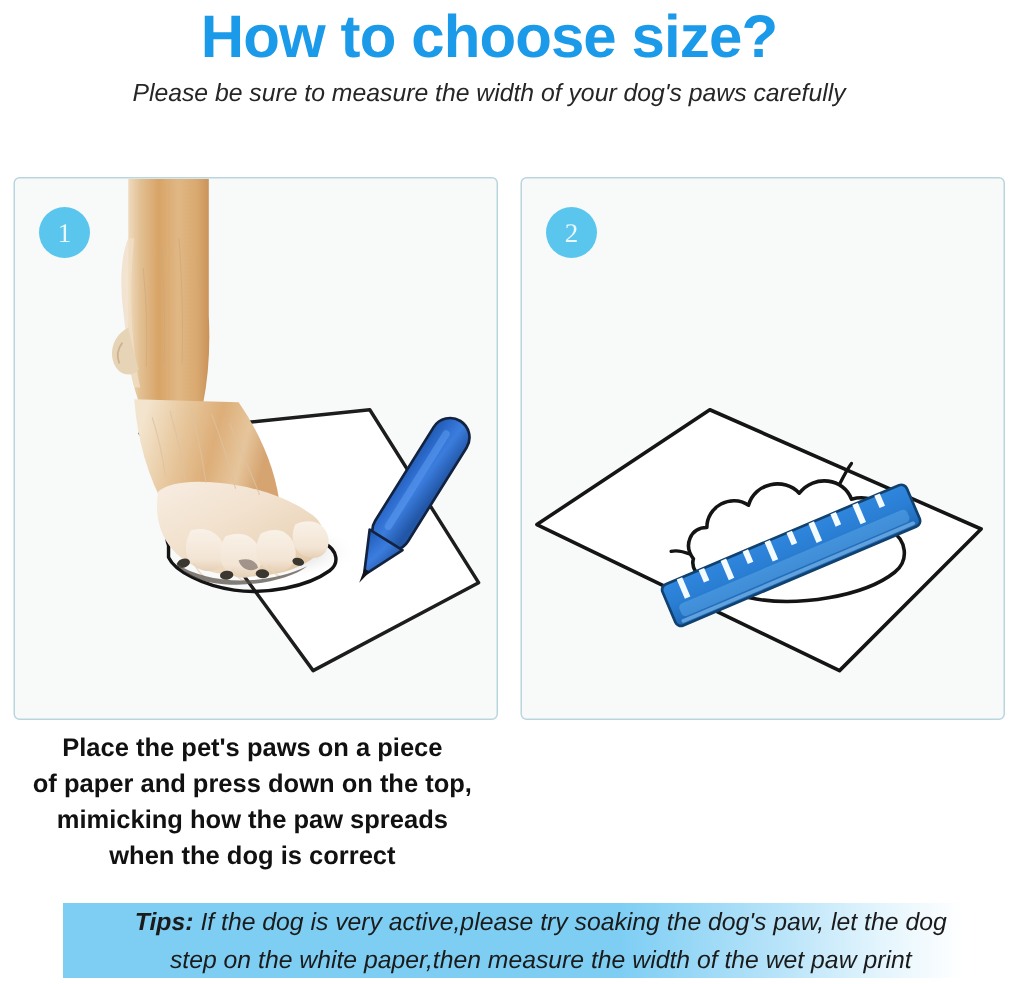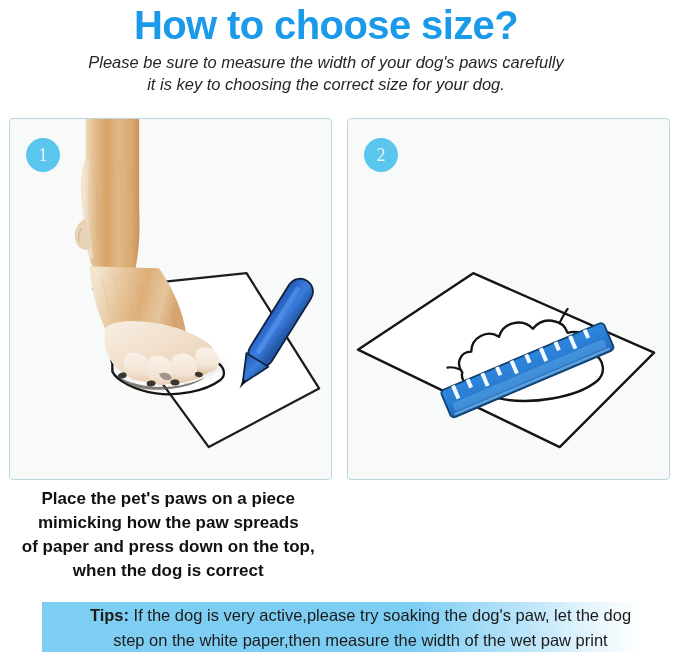--- a/index.html
+++ b/index.html
@@ -134,31 +134,30 @@
     width: 637px;
     height: 50px;
     font-size: 16.5px;
     line-height: 25px;
     color: #1b1b1b;
     text-align: center;
     padding-top: 1px;
     box-sizing: border-box;
     font-family: "Liberation Sans", sans-serif;
   }
-  #tips-text .line { display: block; }
+  #tips-text .line { display: block; font-style: italic; }
   #tips-label { font-weight: bold; }
 </style>
 </head>
 <body>
 
 <div id="header">
   <div id="page-title">How to choose size?</div>
   <div id="subtitle">
     <span class="line">Please be sure to measure the width of your dog's paws carefully</span>
-    <span class="line">it is key to choosing the correct size for your dog.</span>
   </div>
 </div>
 
 <div id="panels">
 
   <div class="panel">
     <div class="badge">1</div>
     <div class="panel-art">
       <svg viewBox="0 0 323 362" xmlns="http://www.w3.org/2000/svg">
         <defs>
@@ -329,22 +328,22 @@
           <rect x="96" y="266" width="170" height="2.5" rx="1.2" fill="#8cc4f2" opacity="0.6"></rect>
         </g>
       </svg>
     </div>
   </div>
 </div>
 
 <div id="captions">
   <div class="caption" id="caption-1">
     <span class="line">Place the pet's paws on a piece</span>
+    <span class="line">of paper and press down on the top,</span>
     <span class="line">mimicking how the paw spreads</span>
-    <span class="line">of paper and press down on the top,</span>
     <span class="line">when the dog is correct</span>
   </div>
   <div class="caption" id="caption-2">
   </div>
 </div>
 
 <div id="tips-wrap">
   <div id="tips-highlight"></div>
   <div id="tips-text">
     <span class="line"><span id="tips-label">Tips:</span><span> If the dog is very active,please try soaking the dog's paw,  let the dog</span></span>

